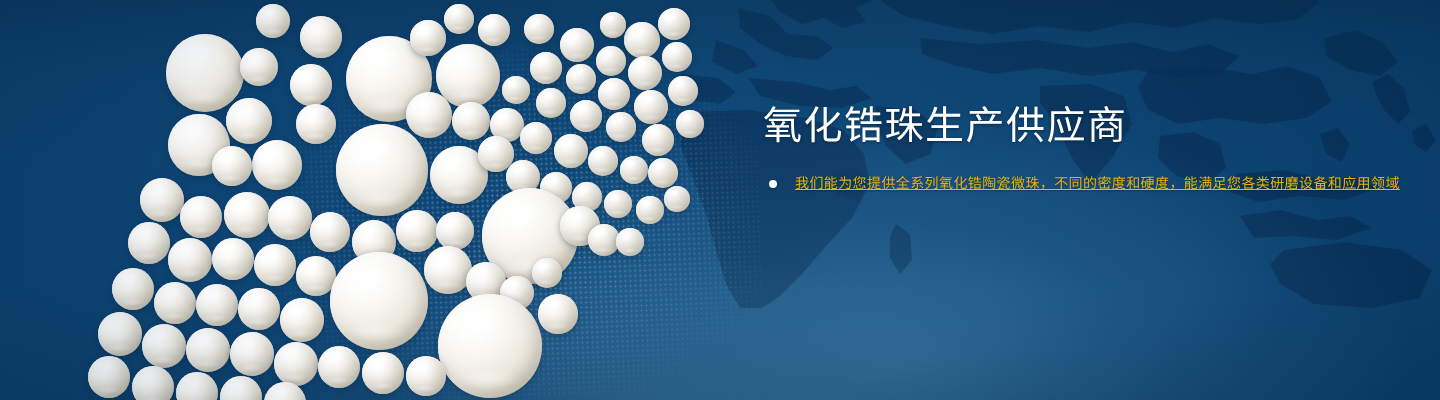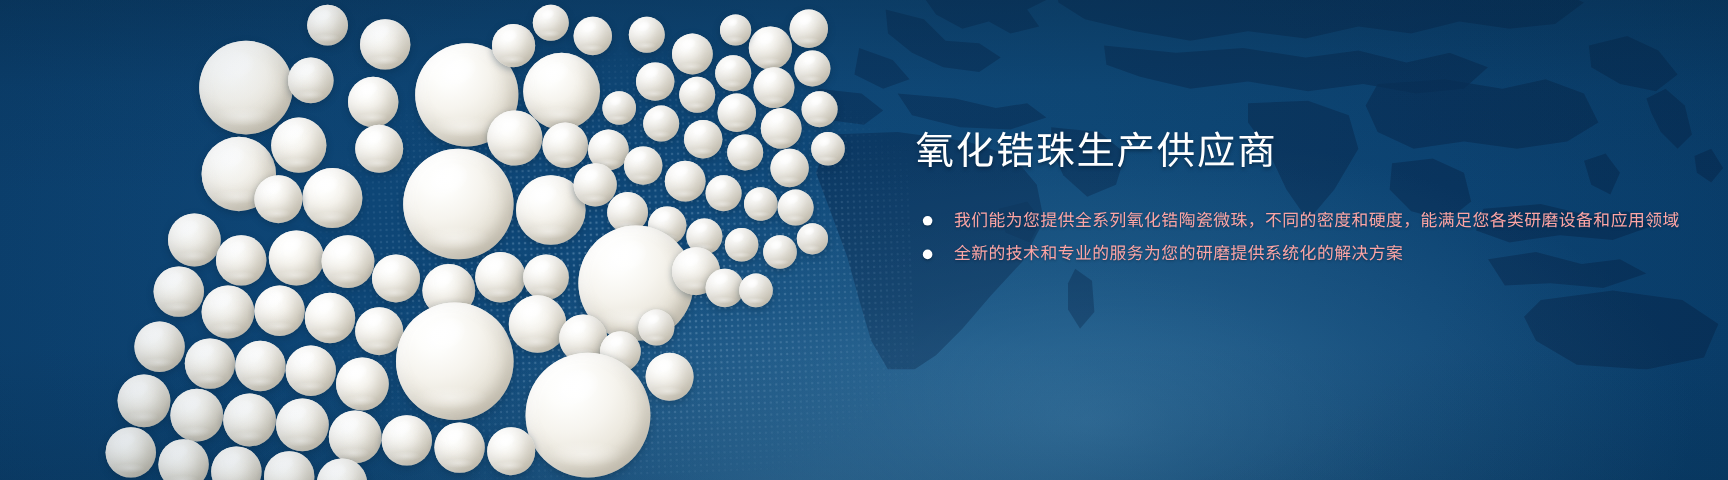--- a/index.html
+++ b/index.html
@@ -111,42 +111,43 @@
 
   
   .copy {
     position: absolute;
     left: 763px;
     top: 106px;
     width: 640px;
   }
   .headline {
     margin: 0;
-    font-size: 32px;
+    font-size: 39px;
     line-height: 40px;
     font-weight: 400;
     letter-spacing: 1.5px;
     color: #ffffff;
     text-shadow: 0 1px 3px rgba(2,24,44,0.55);
     white-space: nowrap;
   }
   .bullets {
     list-style: none;
     margin: 26px 0 0 0;
     padding: 0;
   }
   .bullet-item {
     position: relative;
     padding-left: 32px;
     margin-bottom: 5px;
     font-size: 14px;
     line-height: 23px;
-    color: #fca5a5;
+    color: #eab308;
     letter-spacing: 0.4px;
     text-shadow: 0 1px 2px rgba(2,24,44,0.45);
+    text-decoration: underline;
   }
   .bullet-dot {
     position: absolute;
     left: 6px;
     top: 8px;
     width: 8px;
     height: 8px;
     border-radius: 50%;
     background: #ffffff;
     box-shadow: 0 1px 2px rgba(2,24,44,0.5);
@@ -312,20 +313,16 @@
 
   <div class="bg-vignette"></div>
 
   <div class="copy">
     <h1 class="headline">氧化锆珠生产供应商</h1>
     <ul class="bullets">
       <li class="bullet-item">
         <span class="bullet-dot"></span>
         <span class="bullet-text">我们能为您提供全系列氧化锆陶瓷微珠，不同的密度和硬度，能满足您各类研磨设备和应用领域</span>
       </li>
-      <li class="bullet-item">
-        <span class="bullet-dot"></span>
-        <span class="bullet-text">全新的技术和专业的服务为您的研磨提供系统化的解决方案</span>
-      </li>
     </ul>
   </div>
 
 </div>
 
 </body></html>

